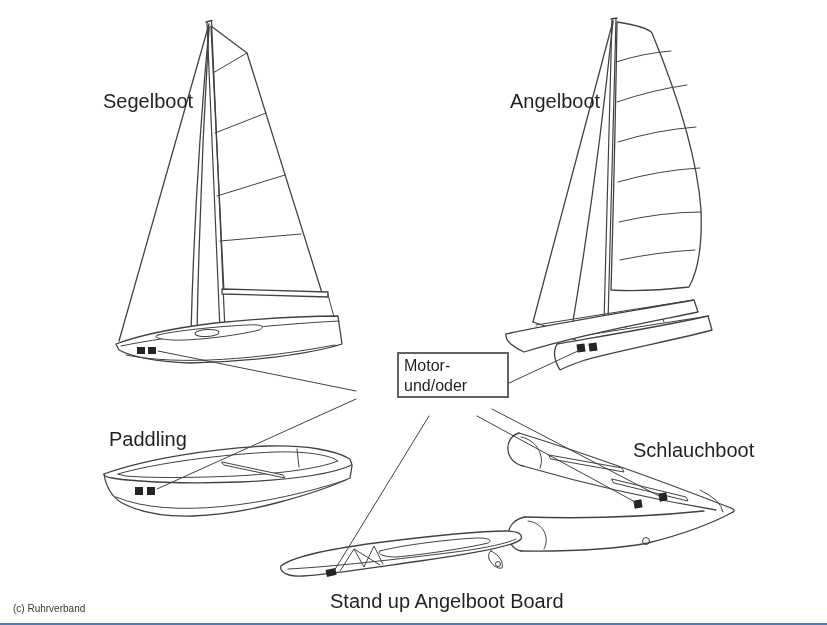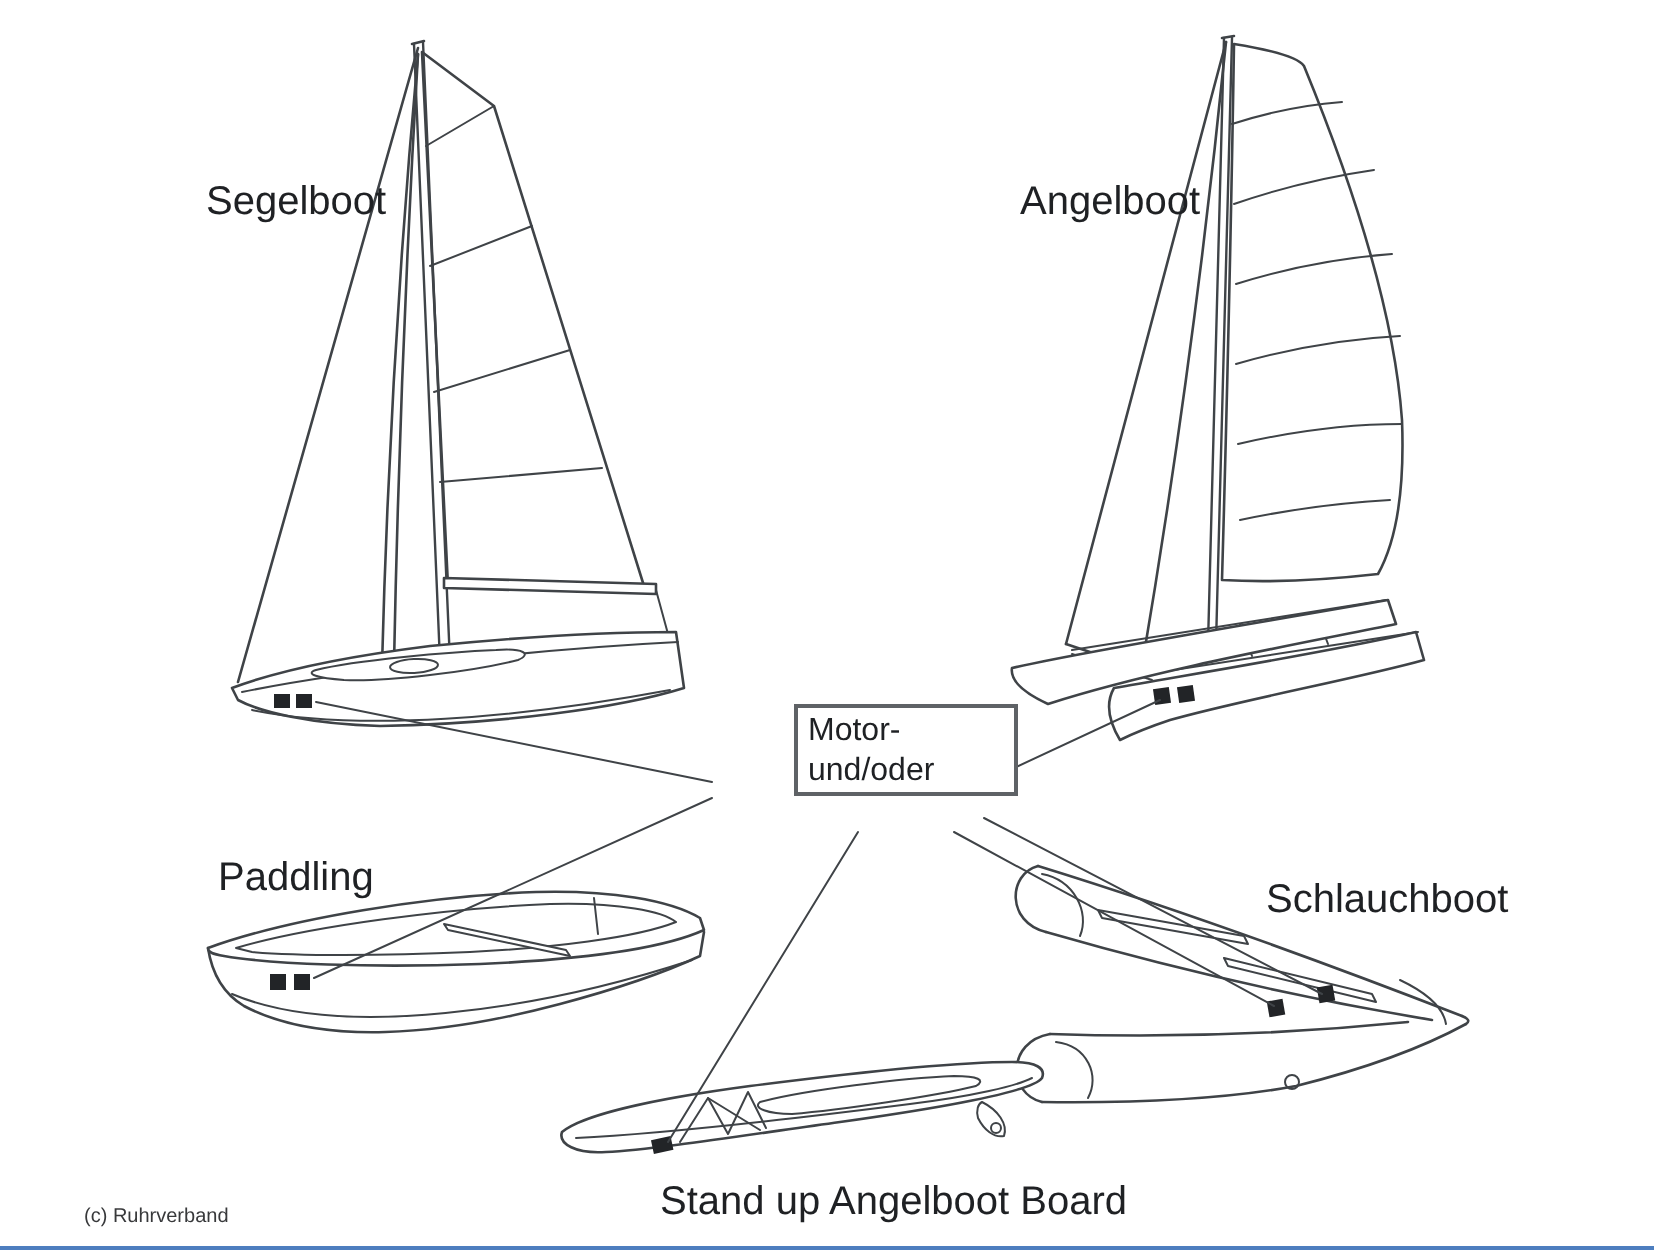--- a/index.html
+++ b/index.html
@@ -10,21 +10,21 @@
   .canvas svg{position:absolute;left:0;top:0;}
   .label{
     position:absolute;font-size:20px;color:#1f2124;white-space:nowrap;line-height:19px;
   }
   .plakette-box{
     position:absolute;left:356px;top:352px;width:112px;height:46px;box-sizing:border-box;
     border:2px solid #5f6266;background:#ffffff;
     font-size:16px;line-height:20px;color:#1f2124;padding:2px 0 0 5px;z-index:3;margin-left:41px;
   }
   .copyright{
-    position:absolute;left:13px;top:603px;font-size:10px;color:#38393b;letter-spacing:0px;margin-left:29px;
+    position:absolute;left:13px;top:603px;font-size:10px;color:#38393b;letter-spacing:0px;
   }
   .bottom-line{
     position:absolute;left:0;bottom:0;width:827px;height:2px;background:#4d7ebf;z-index:4;
   }
 </style>
 </head>
 <body>
 
 <div class="canvas">
 

